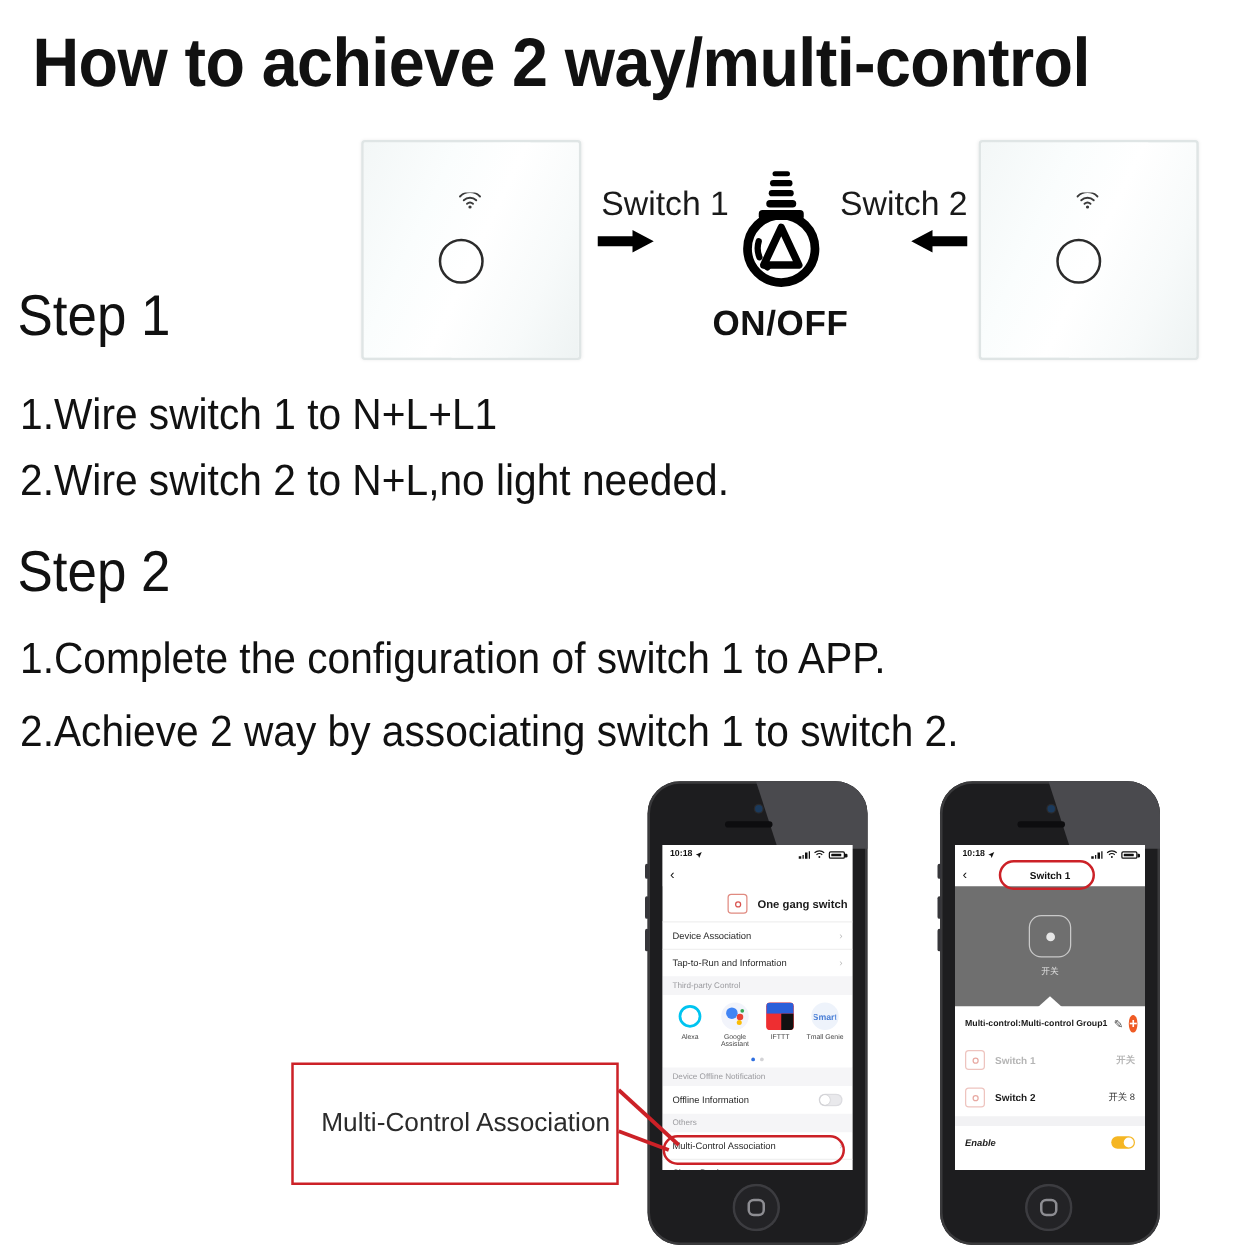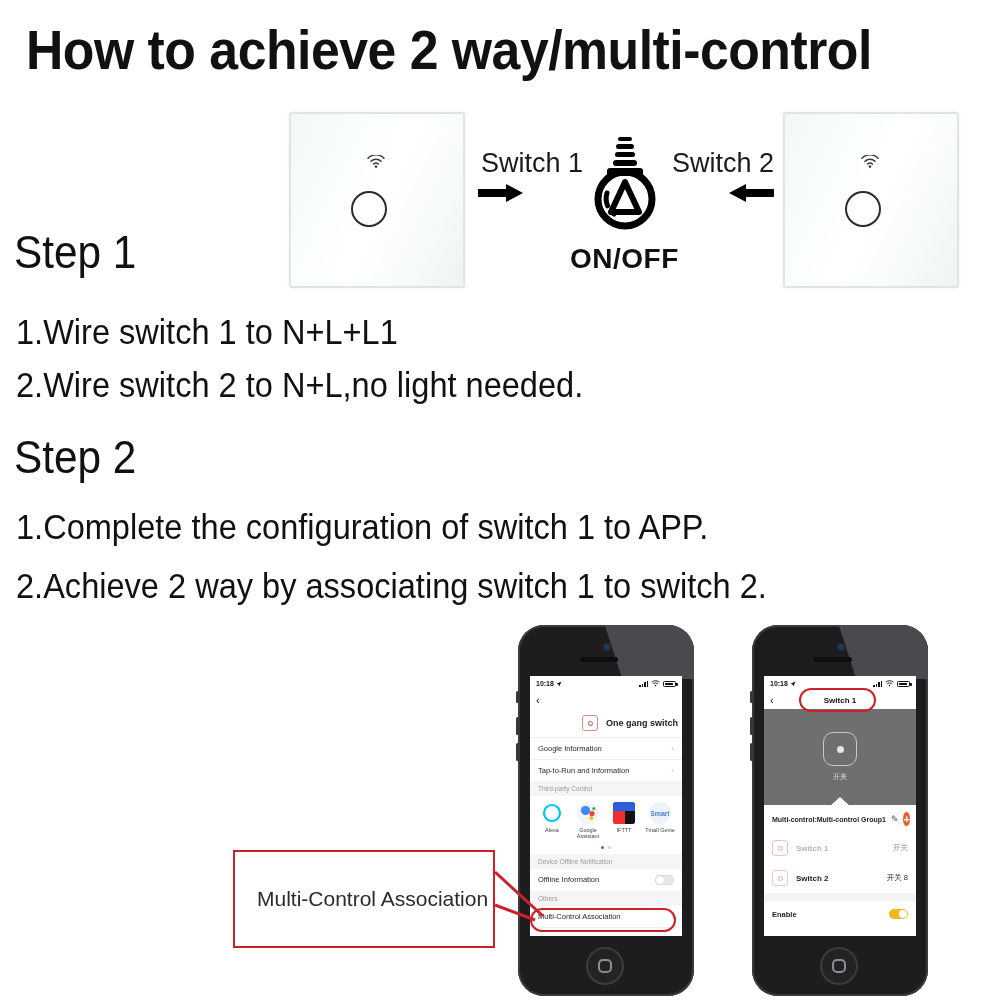--- a/index.html
+++ b/index.html
@@ -194,21 +194,21 @@
     display:flex; align-items:center; padding: 7px 8px; background:#fff; gap:8px;
   }
   .rp-item .dev-ico { border-color:#eec4bf; }
   .rp-item .dev-ico span { border-color:#e8a9a2; }
   .rp-item-name { font-size:8px; font-weight:700; color:#1b1b1b; flex:1; }
   .rp-item-right { font-size:7.5px; color:#2a2a2a; }
   .rp-item.dim .rp-item-name, .rp-item.dim .rp-item-right { color:#b5b5b5; font-weight:700; }
   .rp-gap { height: 8px; background:#f2f2f4; }
   .rp-enable {
     display:flex; align-items:center; justify-content:space-between;
-    padding: 8px; background:#fff; font-size:7.5px; color:#1b1b1b; font-weight:700;
+    padding: 8px; background:#fff; font-size:7.5px; color:#1b1b1b; font-weight:700;font-style:italic;
   }
 
   
   .red-oval {
     position:absolute; border: 2.5px solid #cc2127; border-radius: 40px;
     z-index: 20; pointer-events:none;
   }
   .callout-box {
     position:absolute; border: 2.5px solid #cc2127; background: rgba(255,255,255,0.96);
     z-index: 19; display:flex; align-items:center;
@@ -332,21 +332,21 @@
       <div class="device-row">
         <span class="dev-ico">
             <span></span>
           </span>
         <span class="dev-name">One gang switch</span>
         <span class="pencil">✎</span>
         <span class="chev">›</span>
       </div>
 
       <div class="list-row">
-        <span>Google Information</span>
+        <span>Device Association</span>
         <span class="chev">›</span>
       </div>
       <div class="list-row">
         <span>Tap-to-Run and Information</span>
         <span class="chev">›</span>
       </div>
 
       <div class="sec-head">Third-party Control</div>
 
       <div class="tp-grid">

